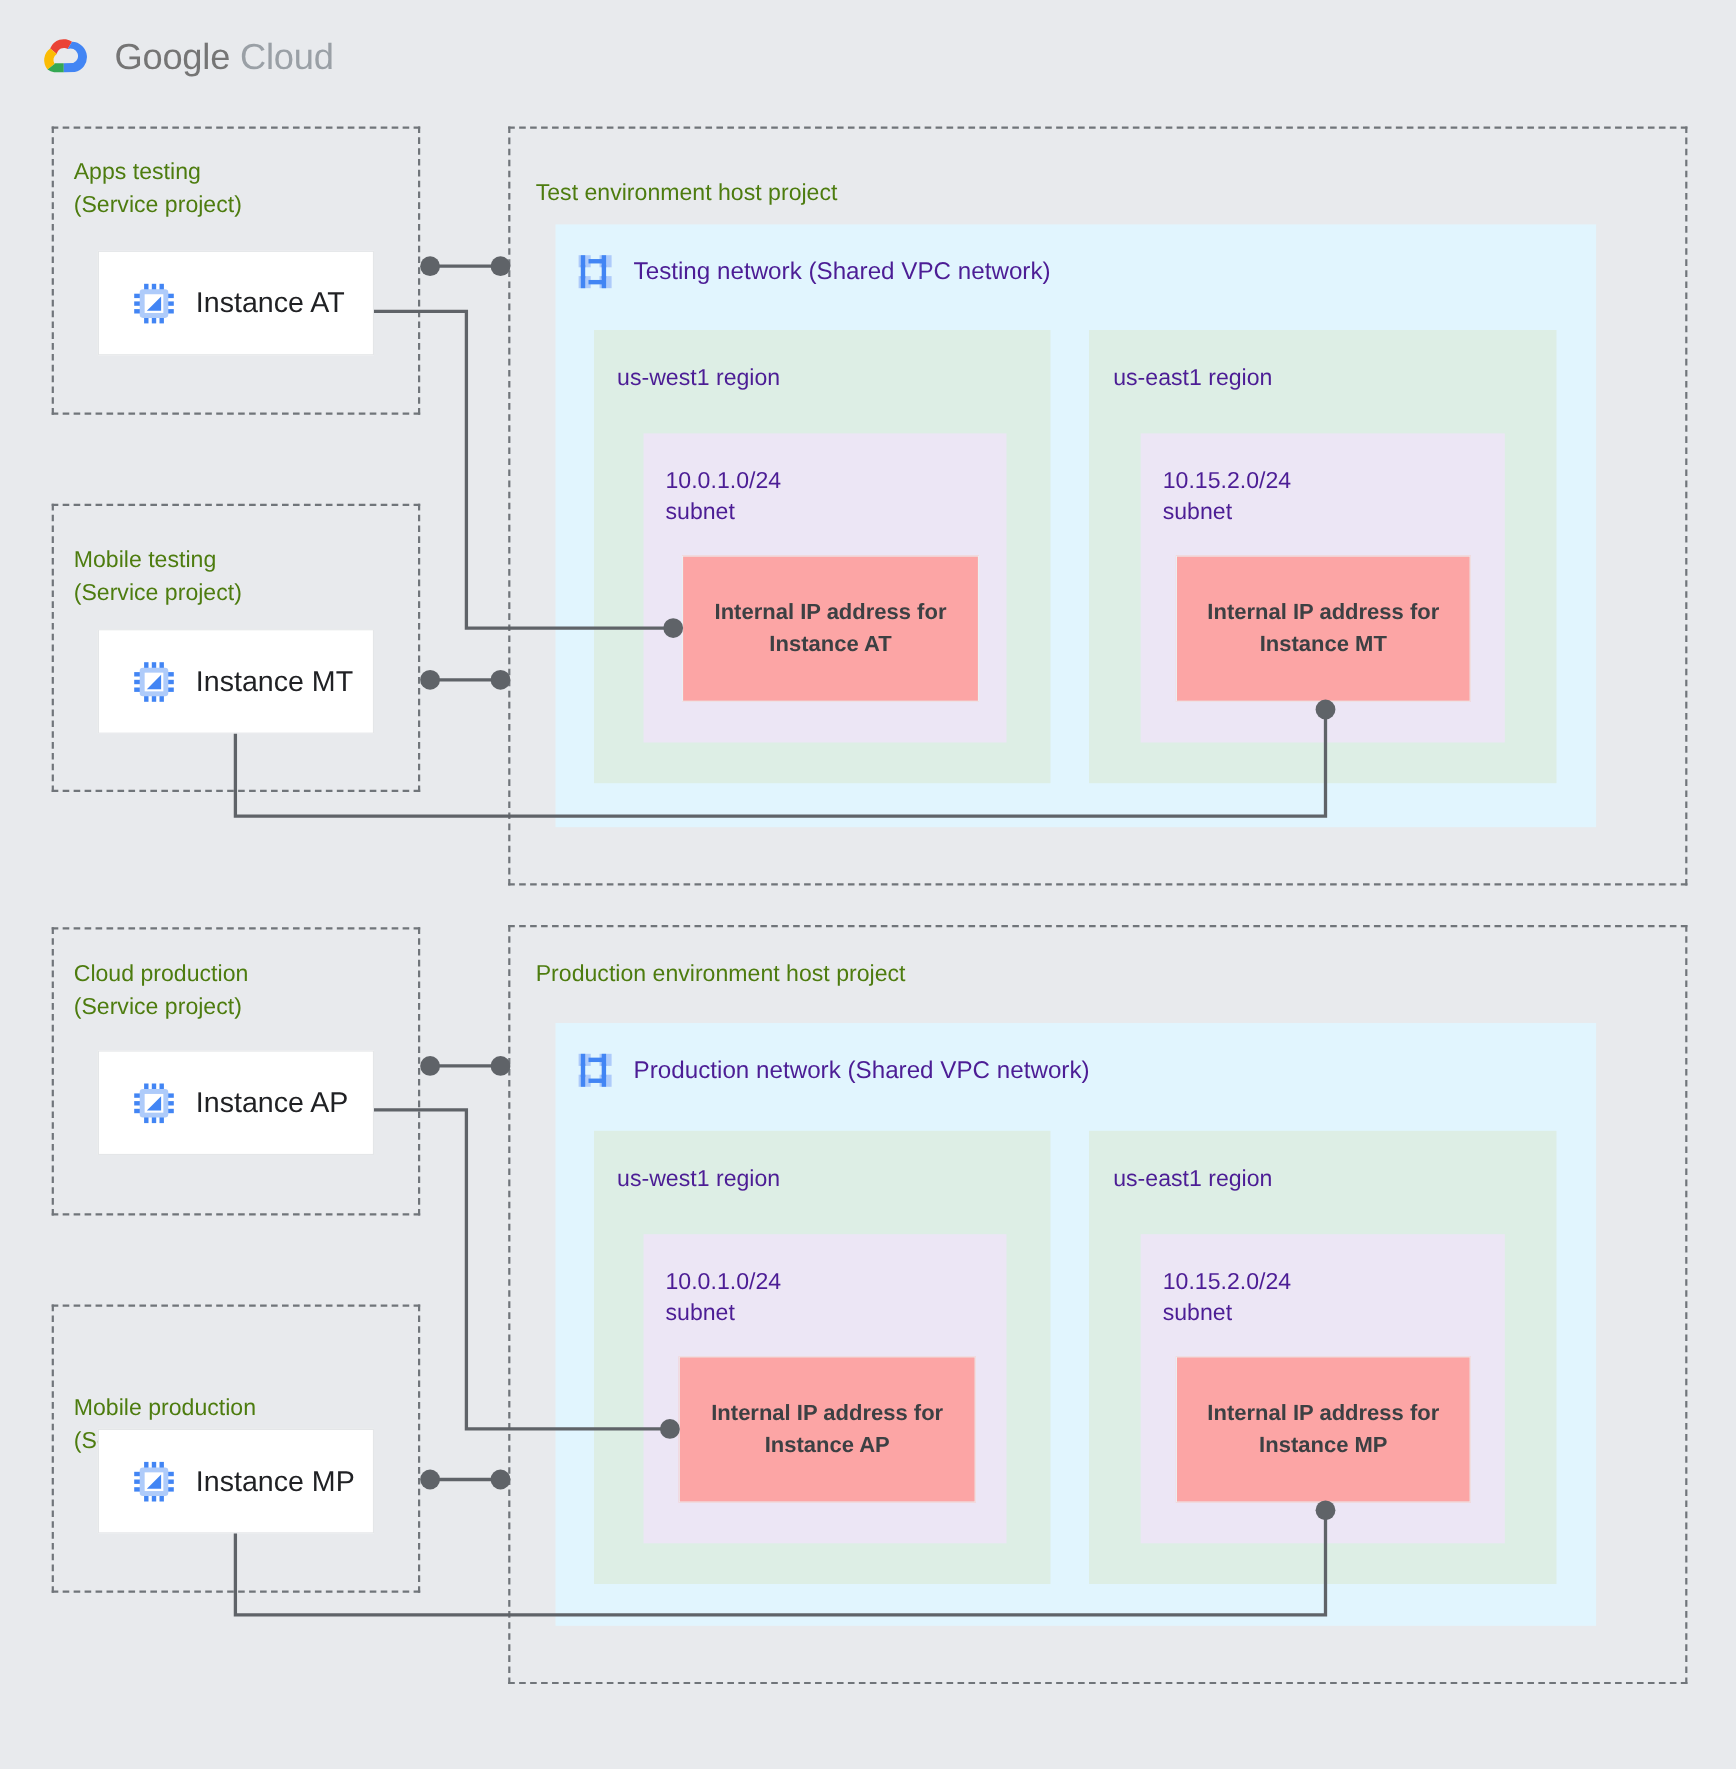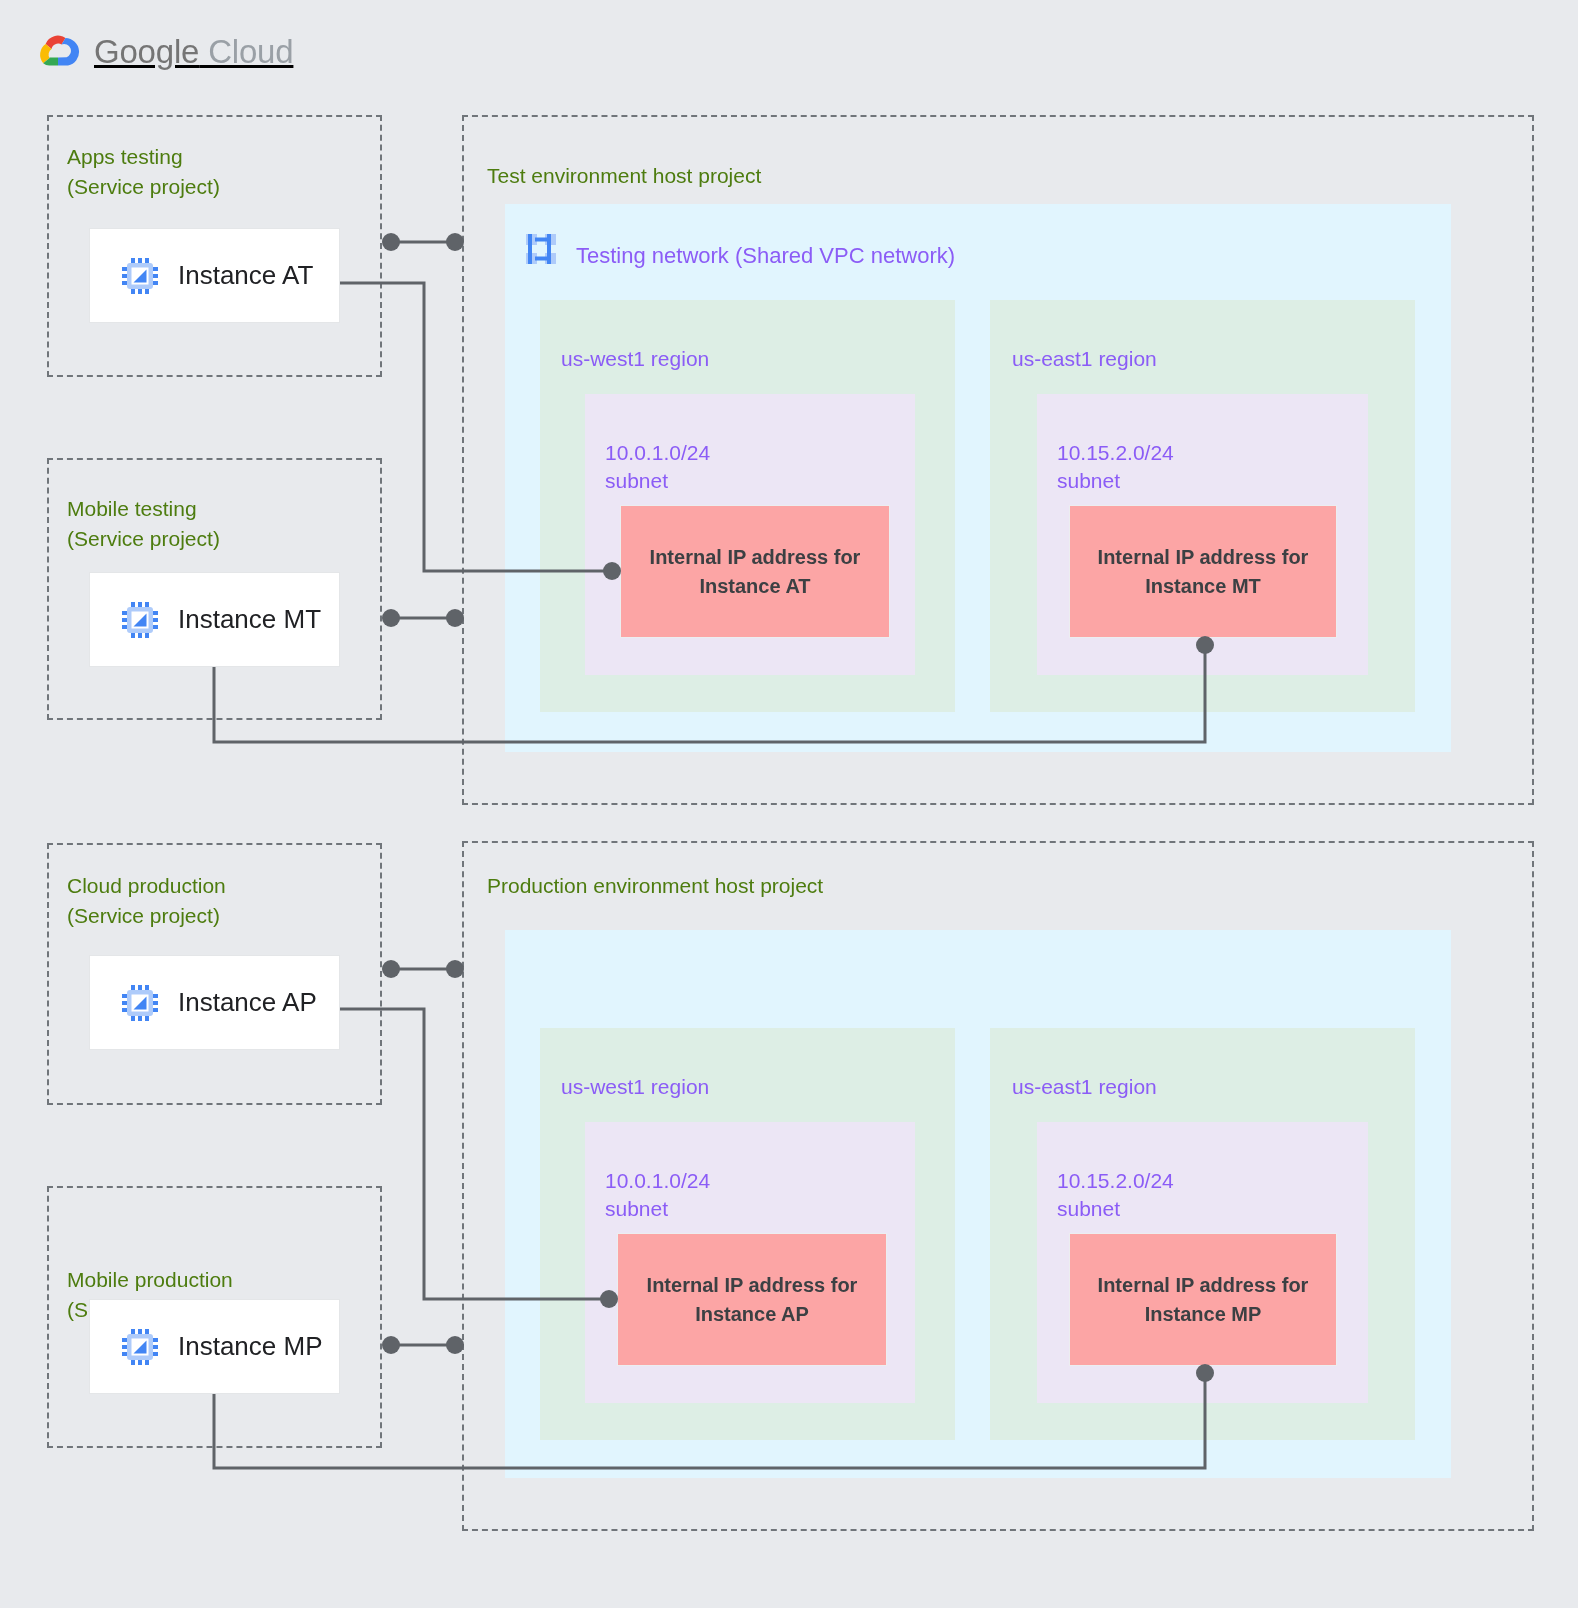--- a/index.html
+++ b/index.html
@@ -19,21 +19,21 @@
     position: absolute;
     inset: 0;
     width: 1578px;
     height: 1608px;
   }
   .abs { position: absolute; box-sizing: border-box; }
 
   
   #brand {
     left: 34px; top: 33px;
-    display: flex; align-items: center; gap: 14px; text-decoration: underline;
+    display: flex; align-items: center; gap: 24px;
   }
   #brand .wordmark {
     font-size: 33px;
     color: #757575;
     letter-spacing: -0.2px;
     white-space: nowrap;
   }
   #brand .wordmark .light { color: #9aa0a6; }
 
   
@@ -52,23 +52,22 @@
   .network-box {
     background: #e1f5fe;
   }
   .region-box {
     background: #ddeee5;
   }
   .subnet-box {
     background: #ece6f5;
   }
   .network-title, .region-title, .subnet-title {
-    color: #8b5cf6;
+    color: #4c1d95;
     white-space: pre-line;
-    margin-top: 15px;
   }
   .network-title { font-size: 22px; }
   .region-title  { font-size: 21px; }
   .subnet-title  { font-size: 21px; line-height: 1.33; }
 
   .network-head {
     display: flex; align-items: center; gap: 16px;
   }
 
   
@@ -274,20 +273,37 @@
       <rect x="11.5" y="11.5" width="17" height="17" fill="#ffffff"></rect>
       <path d="M13.5 26.5 L26.5 26.5 L26.5 13.5 Z" fill="#4285f4"></path>
     </svg>
     <span class="instance-label">Instance MP</span>
   </div>
 
   <div class="abs dashed" style="left:462px; top:841px; width:1072px; height:690px;"></div>
   <div class="abs project-label" style="left:487px; top:871px; width:600px;">Production environment host project</div>
 
   <div class="abs network-box" style="left:505px; top:930px; width:946px; height:548px;"></div>
+  <div class="abs network-head" style="left:522px; top:954px;">
+    <svg width="38" height="38" viewBox="0 0 38 38">
+      <rect x="4" y="4" width="11" height="11" fill="#aecbfa"></rect>
+      <rect x="23" y="4" width="11" height="11" fill="#aecbfa"></rect>
+      <rect x="4" y="23" width="11" height="11" fill="#aecbfa"></rect>
+      <rect x="23" y="23" width="11" height="11" fill="#aecbfa"></rect>
+      <rect x="6" y="4" width="4" height="11" fill="#4285f4"></rect>
+      <rect x="25" y="4" width="4" height="11" fill="#4285f4"></rect>
+      <rect x="6" y="23" width="4" height="11" fill="#4285f4"></rect>
+      <rect x="25" y="23" width="4" height="11" fill="#4285f4"></rect>
+      <rect x="13" y="7.5" width="13" height="4" fill="#4285f4"></rect>
+      <rect x="13" y="26.5" width="13" height="4" fill="#4285f4"></rect>
+      <rect x="6" y="13" width="4" height="12" fill="#4285f4"></rect>
+      <rect x="25" y="13" width="4" height="12" fill="#4285f4"></rect>
+    </svg>
+    <span class="network-title">Production network (Shared VPC network)</span>
+  </div>
 
   <div class="abs region-box" style="left:540px; top:1028px; width:415px; height:412px;"></div>
   <div class="abs region-title" style="left:561px; top:1060px;">us-west1 region</div>
   <div class="abs subnet-box" style="left:585px; top:1122px; width:330px; height:281px;"></div>
   <div class="abs subnet-title" style="left:605px; top:1152px;">10.0.1.0/24
 subnet</div>
   <div class="abs ip-card" style="left:617px; top:1233px; width:270px; height:133px;">
     <span>Internal IP address for
 Instance AP</span>
   </div>

